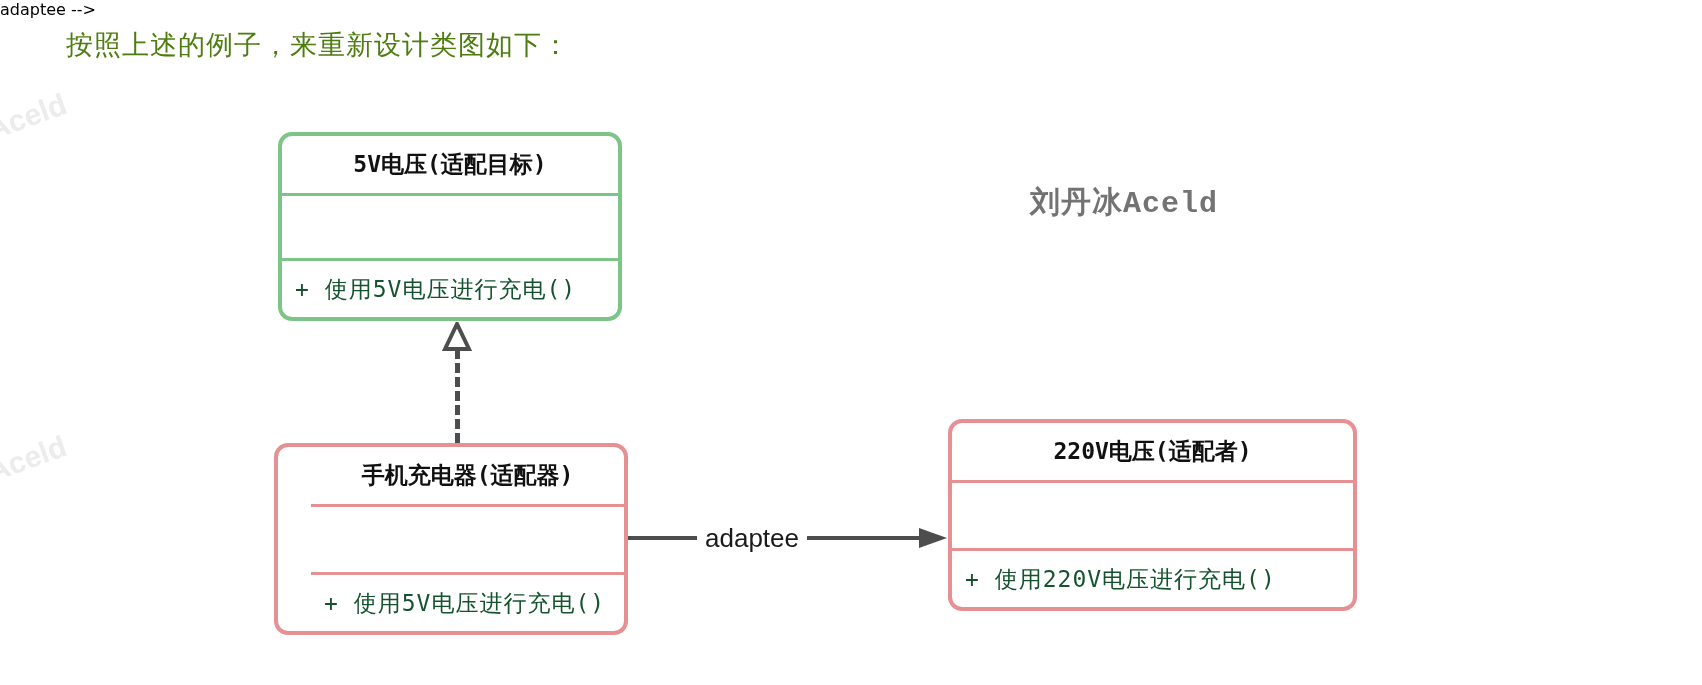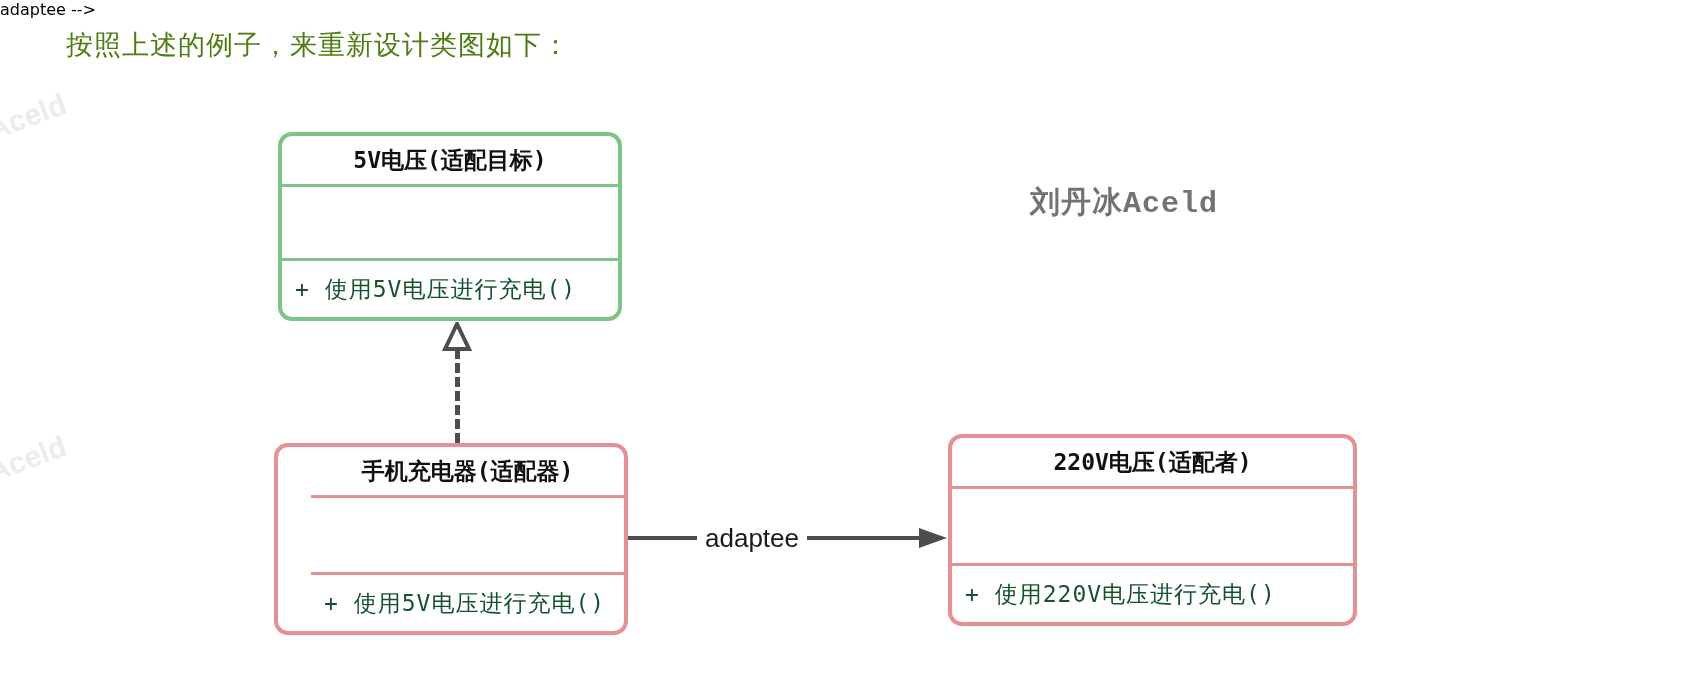--- a/index.html
+++ b/index.html
@@ -31,21 +31,21 @@
   }
 
   
   .uml-class {
     position: absolute; background: #ffffff; border-radius: 14px;
     display: flex; flex-direction: column;
   }
   .uml-class.green  { border: 4px solid #7cc487; }
   .uml-class.red    { border: 4px solid #e69093; }
   .uml-title {
-    height: 48px; display: flex; align-items: center; justify-content: center;
+    height: 57px; display: flex; align-items: center; justify-content: center;
     font-weight: bold; font-size: 23px; color: #111111;
     font-family: "DejaVu Sans Mono", "DejaVu Serif", serif;
   }
   .uml-attrs { flex: 1; }
   .green .uml-attrs  { border-top: 3px solid #7cc487; border-bottom: 3px solid #7cc487; }
   .red   .uml-attrs  { border-top: 3px solid #e69093; border-bottom: 3px solid #e69093; }
   .uml-methods {
     height: 56px; display: flex; align-items: center;
     padding-left: 13px; font-size: 23px; color: #14532d; letter-spacing: 1px;
     font-family: "DejaVu Sans Mono", "DejaVu Serif", serif;
@@ -91,21 +91,21 @@
   </div>
 
   
   <div class="uml-class red" style="left:274px; top:443px; width:354px; height:192px;padding-left:33px;">
     <div class="uml-title">手机充电器(适配器)</div>
     <div class="uml-attrs"></div>
     <div class="uml-methods">+ 使用5V电压进行充电()</div>
   </div>
 
   
-  <div class="uml-class red" style="left:948px; top:434px; width:409px; height:192px;">
+  <div class="uml-class red" style="left:948px; top:419px; width:409px; height:192px;">
     <div class="uml-title">220V电压(适配者)</div>
     <div class="uml-attrs"></div>
     <div class="uml-methods">+ 使用220V电压进行充电()</div>
   </div>
 
   
   <div class="dashed-line"></div>
   <svg class="triangle-svg" width="30" height="30" viewBox="0 0 30 30">
     <polygon points="15,2 3,27 27,27" fill="#ffffff" stroke="#4d4d4d" stroke-width="4"></polygon>
   </svg>

